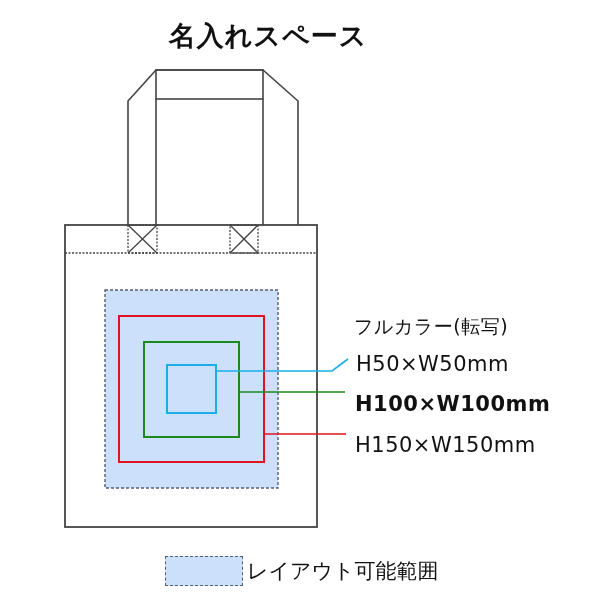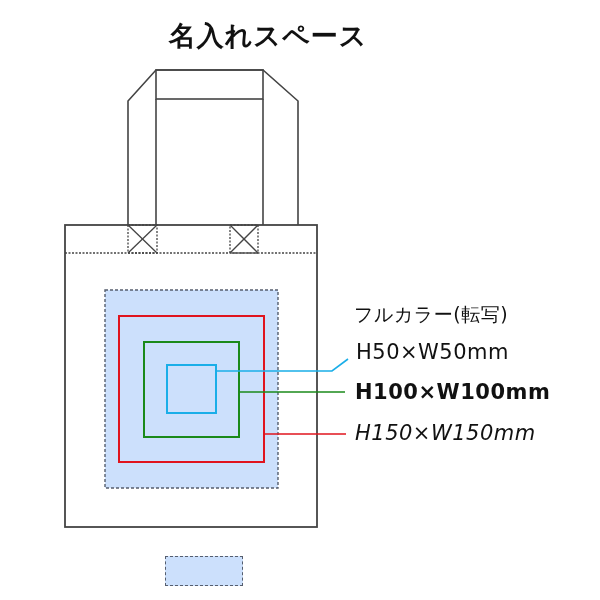--- a/index.html
+++ b/index.html
@@ -1,21 +1,21 @@
 <!DOCTYPE html>
 <html><head>
   <meta charset="utf-8">
   <style>
     html, body { margin: 0; padding: 0; background: #ffffff; }
     body { width: 600px; height: 600px; position: relative; overflow: hidden;
            font-family: "DejaVu Sans", "Liberation Sans", sans-serif; color: #111; }
     .title { position: absolute; left: 0; width: 536px; top: 18px; text-align: center;
              font-size: 27px; font-weight: bold; letter-spacing: 1px; }
     svg.diagram { position: absolute; left: 0; top: 0; }
-    .label { position: absolute; font-size: 21px; white-space: nowrap; letter-spacing: 0.5px; }
+    .label { position: absolute; font-size: 21px; white-space: nowrap; letter-spacing: 0.5px; margin-top: 12px; }
     .label.heading { font-size: 19px; }
     .legend { position: absolute; left: 165px; top: 556px; display: flex; align-items: center; }
     .legend-swatch { width: 78px; height: 30px; background: #cce0fc;
                      border: 1.5px dashed #555e6e; box-sizing: border-box; }
     .legend-text { font-size: 21px; margin-left: 4px; }
   </style>
 </head>
 <body>
 
 <div class="title">名入れスペース</div>
@@ -51,17 +51,18 @@
   <rect x="167" y="365" width="49" height="48" fill="none" stroke="#1aaee8" stroke-width="2"></rect>
 
   <polyline points="216,371 332,371 348,359" fill="none" stroke="#1aaee8" stroke-width="1.6"></polyline>
   <line x1="239" y1="392" x2="345" y2="392" stroke="#1a8a1a" stroke-width="1.6"></line>
   <line x1="264" y1="434" x2="346" y2="434" stroke="#e0141e" stroke-width="1.6"></line>
 </svg>
 
 <div class="label heading" style="left:354px; top:302px;">フルカラー(転写)</div>
 <div class="label" style="left:356px; top:340px;">H50×W50mm</div>
 <div class="label" style="left:355px; top:380px;font-weight:bold;">H100×W100mm</div>
-<div class="label" style="left:355px; top:421px;font-style:italic;">H150×W150mm</div>
+<div class="label" style="left:355px; top:421px;">H150×W150mm</div>
 
 <div class="legend">
   <div class="legend-swatch"></div>
+  <div class="legend-text">レイアウト可能範囲</div>
 </div>
 
 </body></html>

